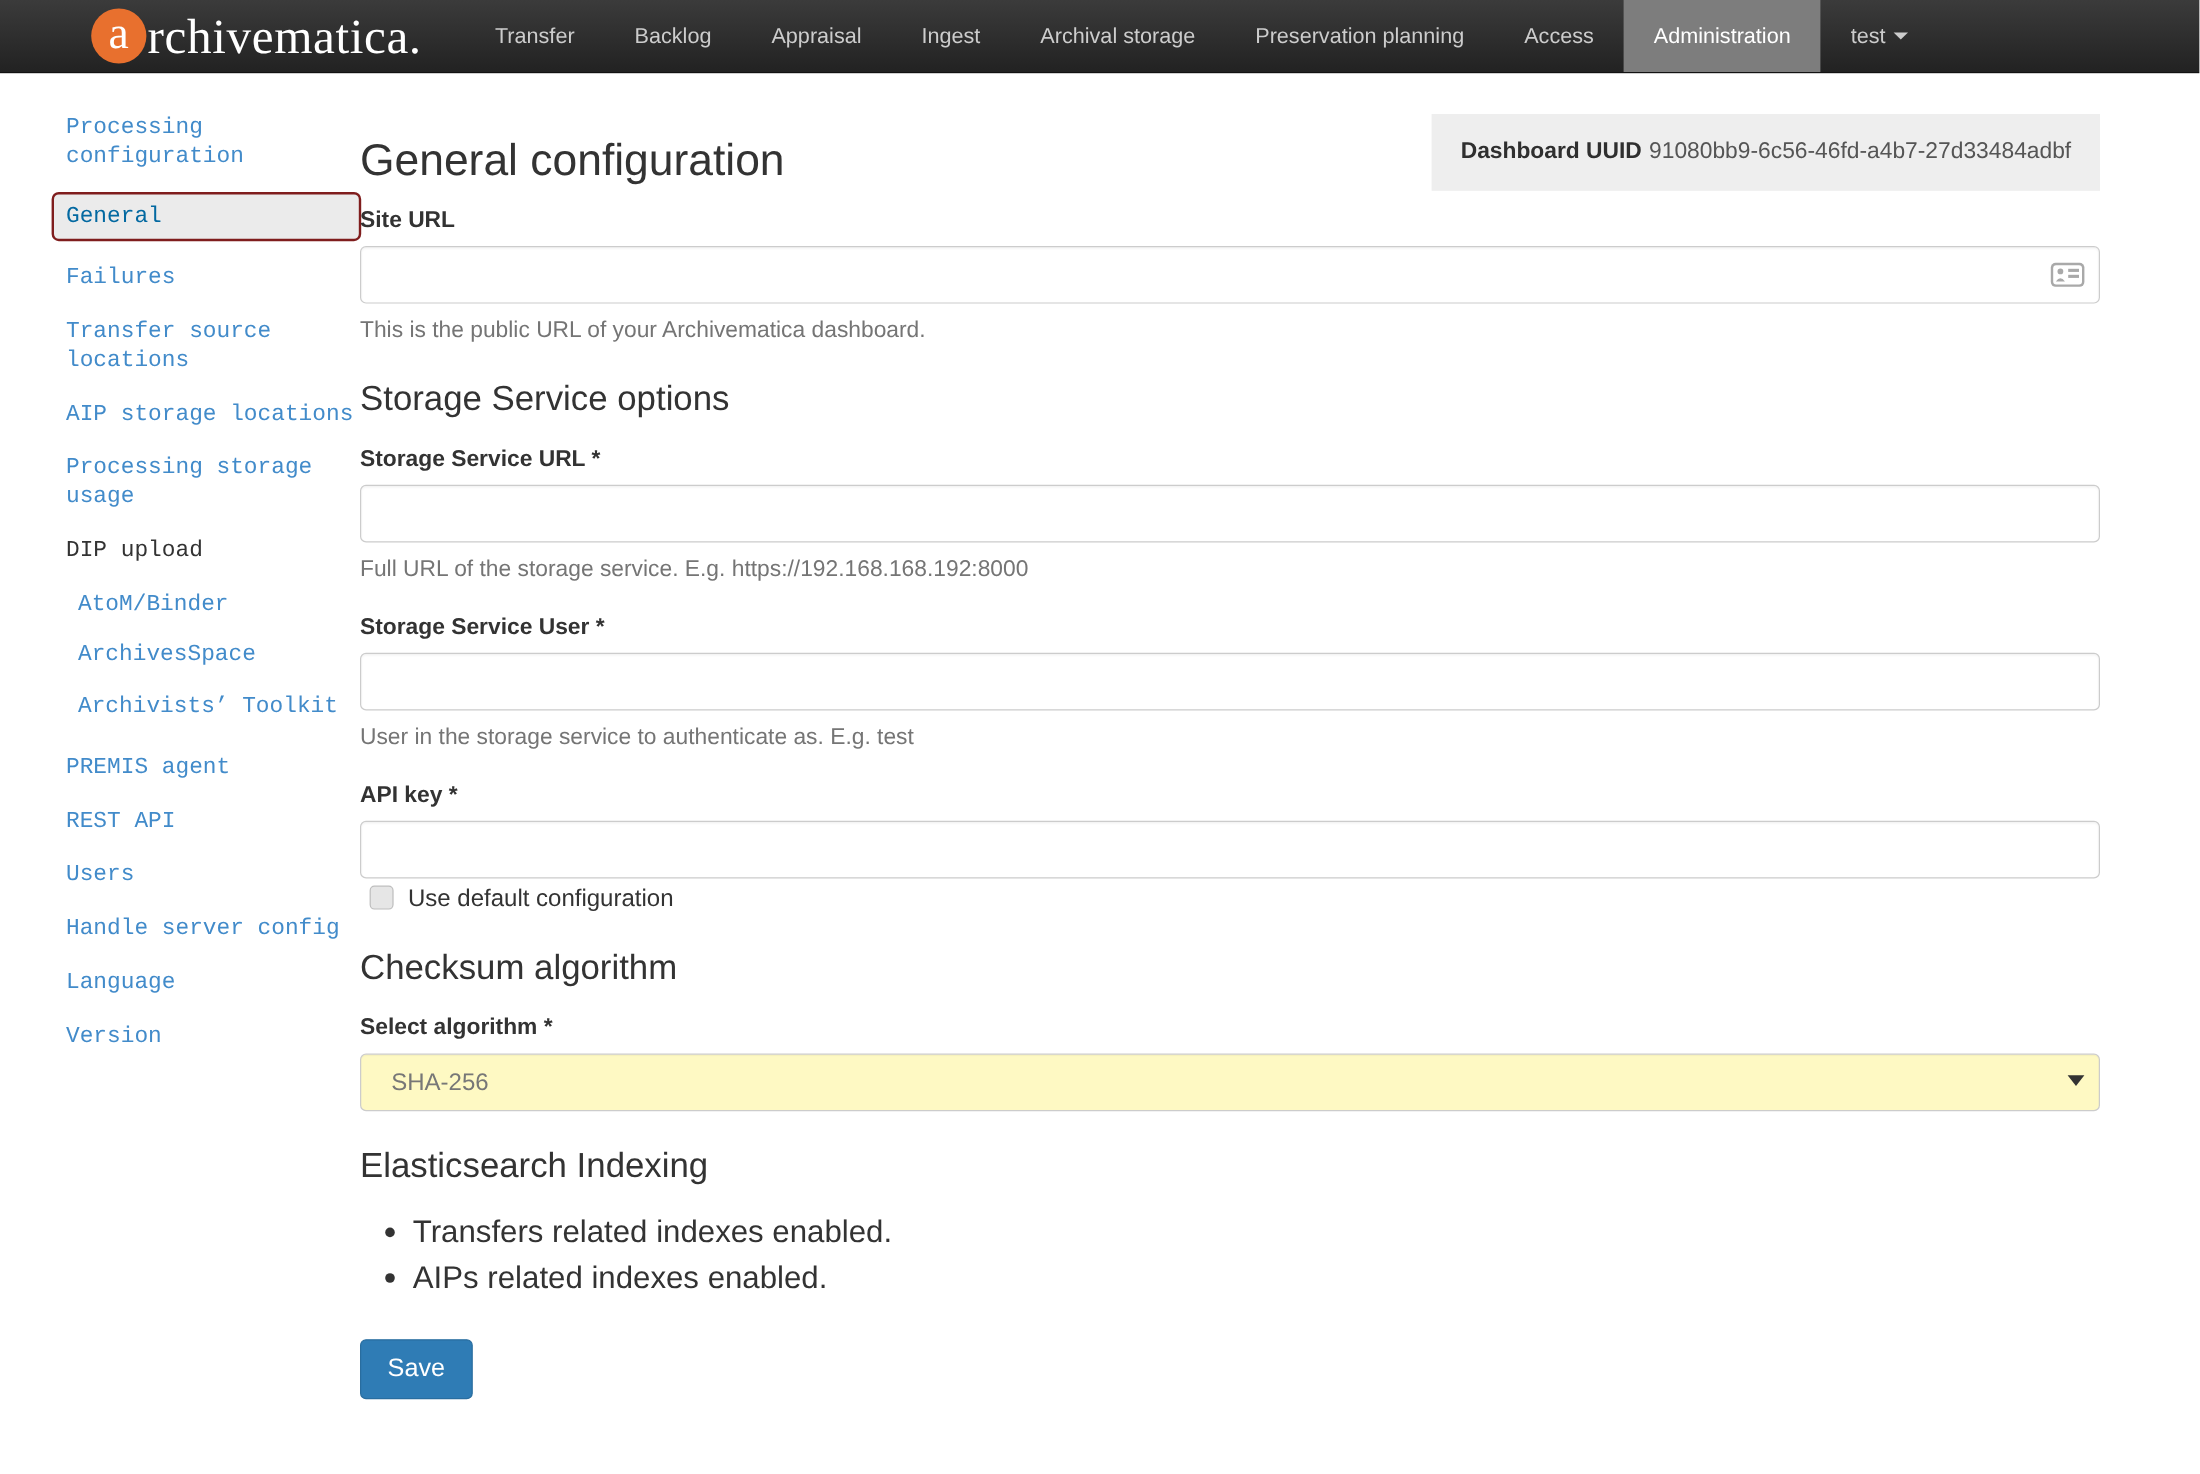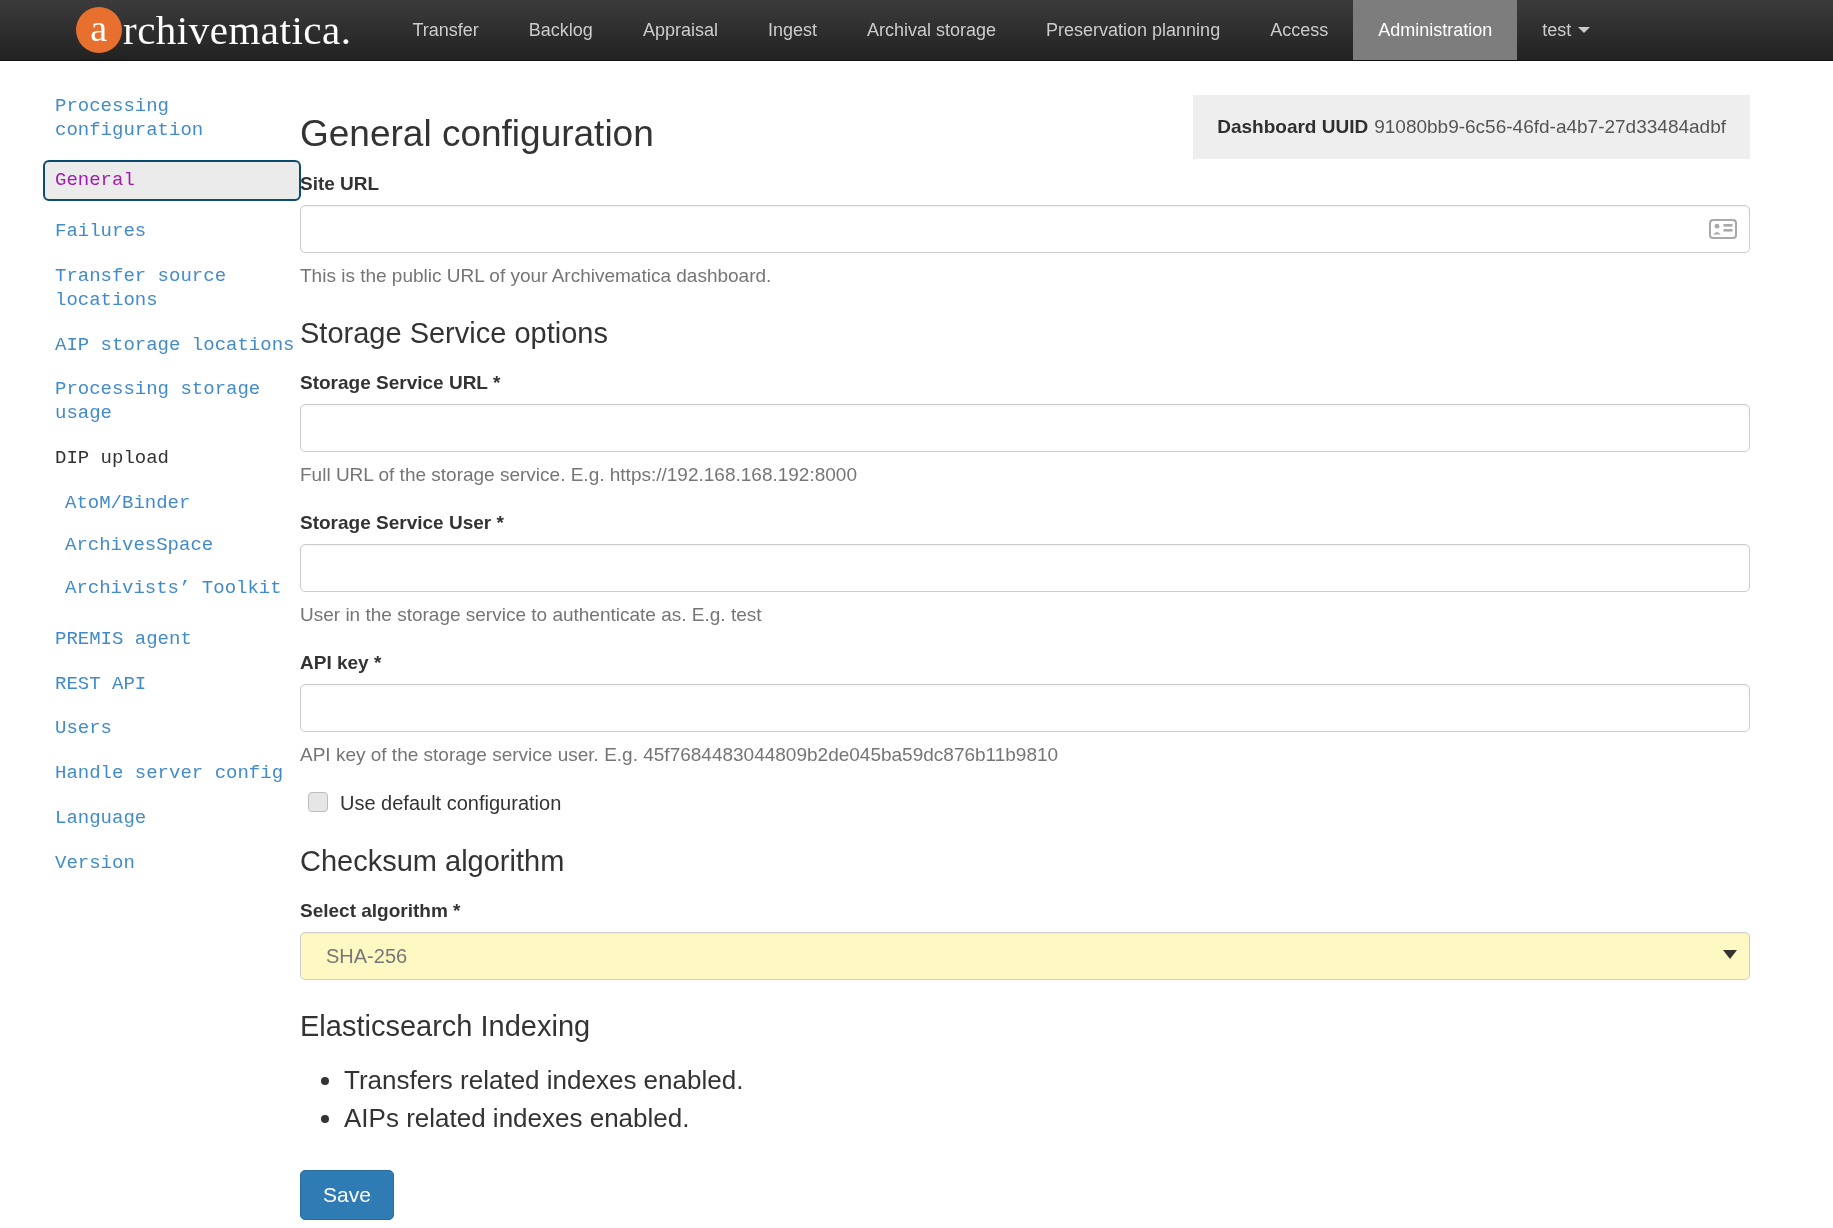--- a/index.html
+++ b/index.html
@@ -46,22 +46,22 @@
   .page { display: flex; padding-top: 34px; }
 
   
   .sidebar { width: 300px; flex: 0 0 300px; padding-left: 55px; }
   .side-item { margin-bottom: 21px; font-size: 19px; line-height: 1.25; font-family: Liberation Mono, monospace; }
   .side-item a { color: #428bca; text-decoration: none; cursor: pointer; }
   .side-item.plain { color: #333; }
   .side-item.sub { margin-left: 10px; margin-bottom: 19px; }
   .side-item.group-gap { margin-top: 27px; }
   .side-item.active-pill {
-    background: #ebebeb; border: 2px solid #0c4a6e; border-radius: 6px;
-    padding: 7px 10px; color: #a21caf; margin-left: -12px; margin-bottom: 19px;
+    background: #ebebeb; border: 2px solid #7f1d1d; border-radius: 6px;
+    padding: 7px 10px; color: #0369a1; margin-left: -12px; margin-bottom: 19px;
     margin-top: -4px;
     width: 258px;
   }
 
   
   .main { flex: 1; padding: 0 33px 0 0; position: relative; }
   .main-inner { width: 1450px; }
 
   .top-row { display: flex; justify-content: space-between; align-items: flex-start; margin-bottom: 14px; }
   h1.page-title { font-size: 37px; font-weight: 500; color: #333; margin-top: 18px; }
@@ -230,21 +230,20 @@
       <div class="field-label">Storage Service User *</div>
       <div class="text-input-wrap">
         <input type="text" class="text-input" value="" style="">
       </div>
       <div class="help-text">User in the storage service to authenticate as. E.g. test</div>
 
       <div class="field-label">API key *</div>
       <div class="text-input-wrap">
         <input type="text" class="text-input" value="" style="">
       </div>
-      <div class="help-text">API key of the storage service user. E.g. 45f7684483044809b2de045ba59dc876b11b9810</div>
 
       
       <div class="check-row">
         <input type="checkbox" id="use-default" style="">
         <label for="use-default">Use default configuration</label>
       </div>
 
       
       <h2 class="section-title">Checksum algorithm</h2>
       <div class="field-label">Select algorithm *</div>

